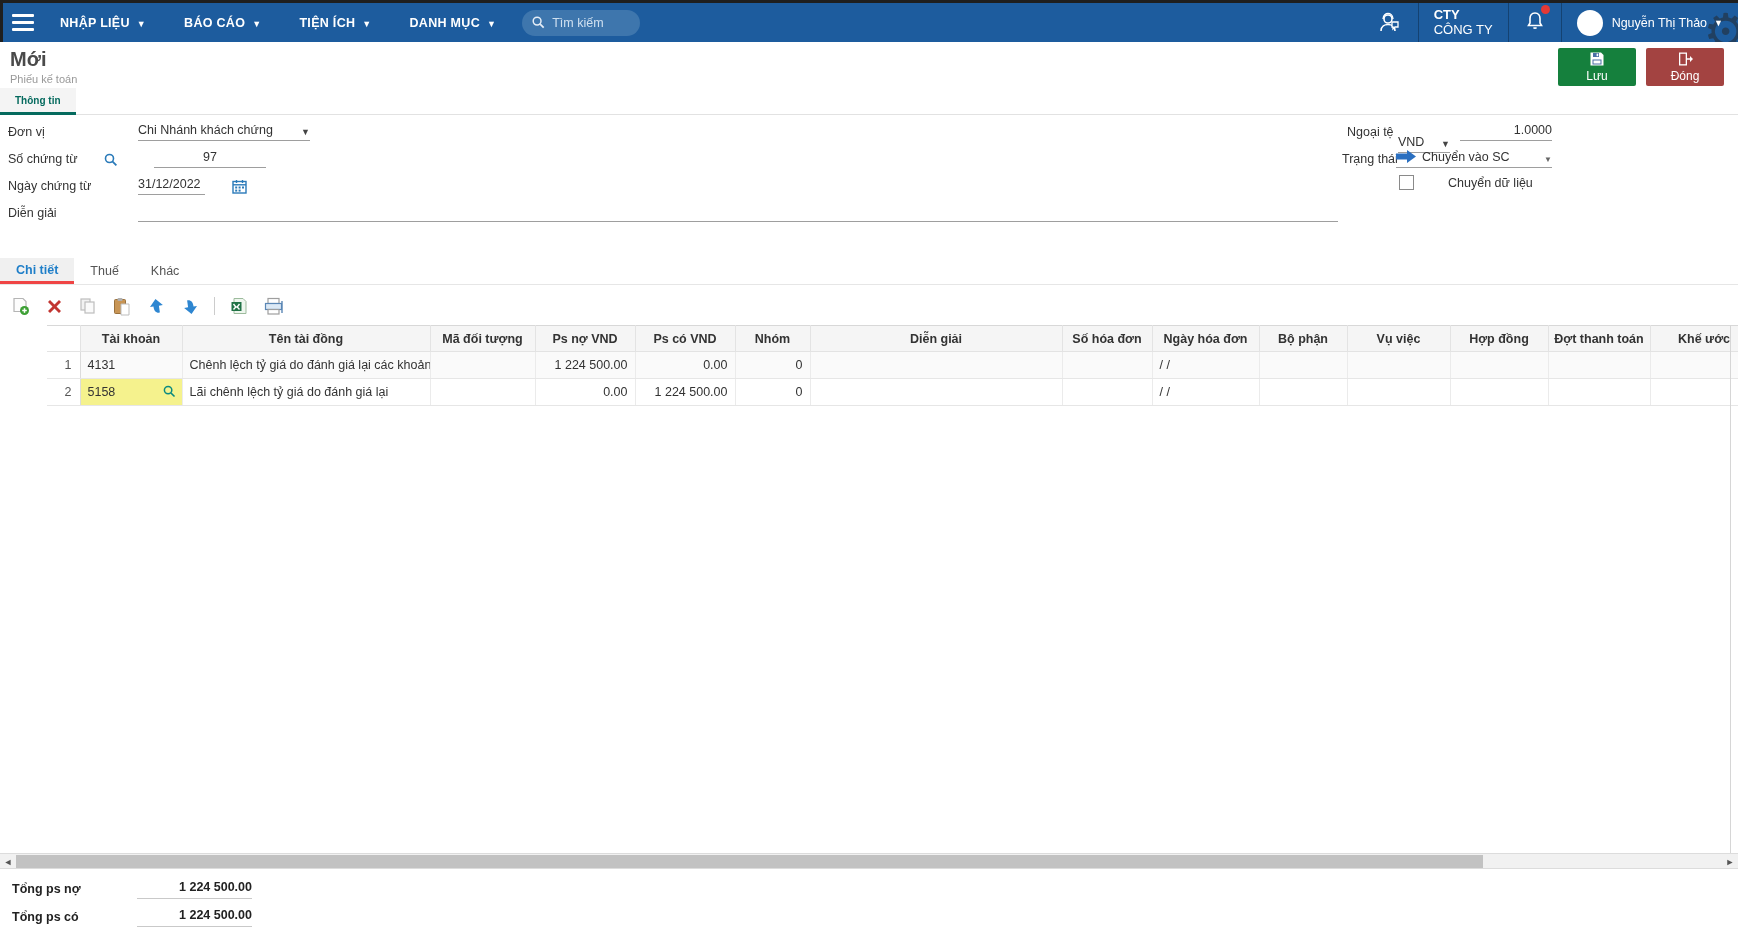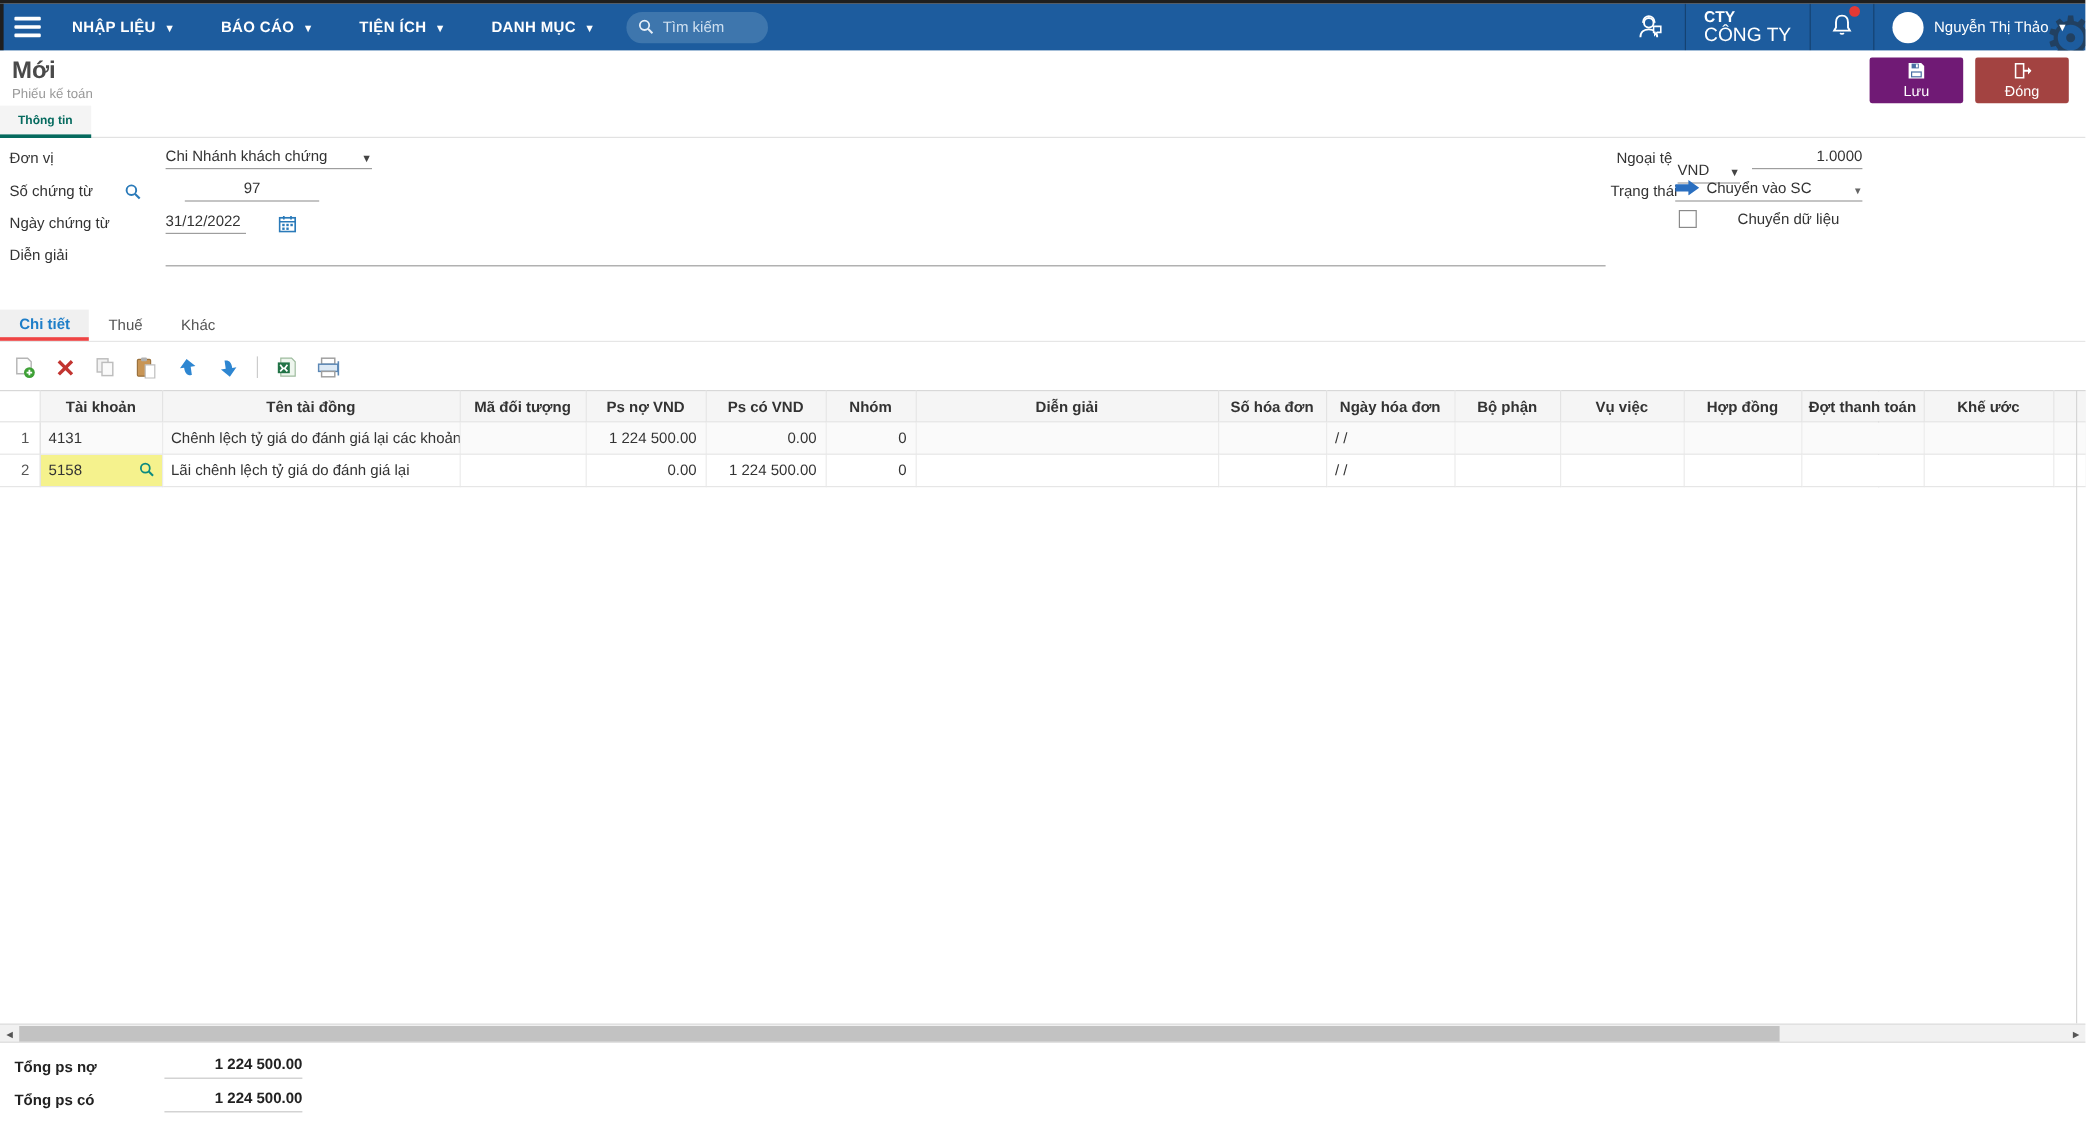--- a/index.html
+++ b/index.html
@@ -22,36 +22,36 @@
   .nav-item .caret { font-size:9px; transform:translateY(1px);}
   .nav-search { margin-left:26px; width:118px; height:26px; border-radius:13px; background:#3e76ad;
     display:flex; align-items:center; padding:0 10px; gap:7px; color:#cfe0f0;}
   .nav-search svg { flex:0 0 auto;}
   .nav-search .ph { font-size:12.5px; }
   .nav-right { margin-left:auto; display:flex; align-items:stretch; height:100%; position:relative;}
   .nav-block { display:flex; align-items:center; padding:0 15px; gap:9px; position:relative; z-index:2;}
   .nav-divider { width:1px; background:rgba(0,0,0,.28); height:100%;}
   .company { line-height:1.1; }
   .company .l1 { font-weight:bold; font-size:13px;}
-  .company .l2 { font-size:16px;}
+  .company .l2 { font-size:13px;}
   .bell-wrap { position:relative; }
   .bell-dot { position:absolute; right:-4px; top:-5px; width:9px; height:9px; border-radius:50%; background:#e53935;}
   .avatar { width:26px; height:26px; border-radius:50%; background:#fff;}
   .username { font-size:12.5px; display:flex; align-items:center; gap:7px; white-space:nowrap;}
   .gear-mark { position:absolute; right:-10px; top:4px; font-size:50px; color:#233a52; opacity:.8; z-index:1;
     font-family:"DejaVu Sans",sans-serif; line-height:1;}
 
   
   .page-header { position:absolute; left:0; top:42px; width:1738px; height:46px; background:#fff;}
   .page-title { position:absolute; left:10px; top:6px; font-size:20px; font-weight:bold; color:#4a4a4a;}
   .page-subtitle { position:absolute; left:10px; top:31px; font-size:11px; color:#999;}
   .hdr-btn { position:absolute; top:6px; width:78px; height:38px; border:none; border-radius:2px;
     color:#fff; display:flex; flex-direction:column; align-items:center; justify-content:center; gap:2px;
     font-size:12px; cursor:pointer; font-family:inherit;}
-  .btn-save { right:102px; background:#701a75;}
+  .btn-save { right:102px; background:#15803d;}
   .btn-close { right:14px; background:#a34341;}
 
   
   .main-tabbar { position:absolute; left:0; top:88px; width:1738px; height:27px; border-bottom:1px solid #e2e2e2; display:flex;}
   .main-tab { padding:0 15px; height:27px; display:flex; align-items:center; background:#f4f4f4;
     color:#056a5e; font-weight:bold; font-size:10px; border-bottom:3px solid #056a5e; cursor:pointer;}
 
   
   .form-area { position:absolute; left:0; top:115px; width:1738px; height:143px; font-size:12.5px;}
   .f-label { position:absolute; color:#333; }
@@ -65,21 +65,21 @@
   .detail-tabbar { position:absolute; left:0; top:258px; width:1738px; height:27px; border-bottom:1px solid #e6e6e6; display:flex;}
   .d-tab { padding:0 16px; display:flex; align-items:center; color:#555; font-size:12.5px; cursor:pointer;}
   .d-tab.active { background:#f0f0f0; color:#1e7ec8; font-weight:bold; border-bottom:3px solid #ef4444;}
 
   
   .grid-toolbar { position:absolute; left:0; top:290px; width:1738px; height:32px; display:flex; align-items:center; gap:10px; padding-left:8px;}
   .tbtn { width:24px; height:24px; display:flex; align-items:center; justify-content:center; cursor:pointer;}
   .tb-sep { width:1px; height:18px; background:#ccc; margin:0 2px;}
 
   
-  .grid-wrap { position:absolute; left:0; top:325px; width:1566px; border-right:1px solid #d0d0d0;}
+  .grid-wrap { position:absolute; left:0; top:325px; width:1566px; border-right:1px solid #d0d0d0;padding-left:47px;}
   table.grid { border-collapse:collapse; table-layout:fixed; width:1738px; font-size:12.5px;}
   .grid th { height:26px; background:#f5f5f5; font-weight:bold; color:#333; text-align:center;
     border:1px solid #e3e3e3; border-top:1px solid #d8d8d8; padding:0 4px; overflow:hidden; white-space:nowrap;}
   .grid td { height:27px; border-right:1px solid #ebebeb; border-bottom:1px solid #e6e6e6;
     padding:0 7px; overflow:hidden; white-space:nowrap;}
   .grid tr.r1 td { background:#fafafa;}
   .grid tr.r2 td { background:#fff;}
   .grid td.num { text-align:right; color:#555; background:#fff !important; border-right:1px solid #dcdcdc; padding-right:8px;}
   .grid th.numh { background:#fff; border-left:none;}
   .grid td.amt { text-align:right;}

